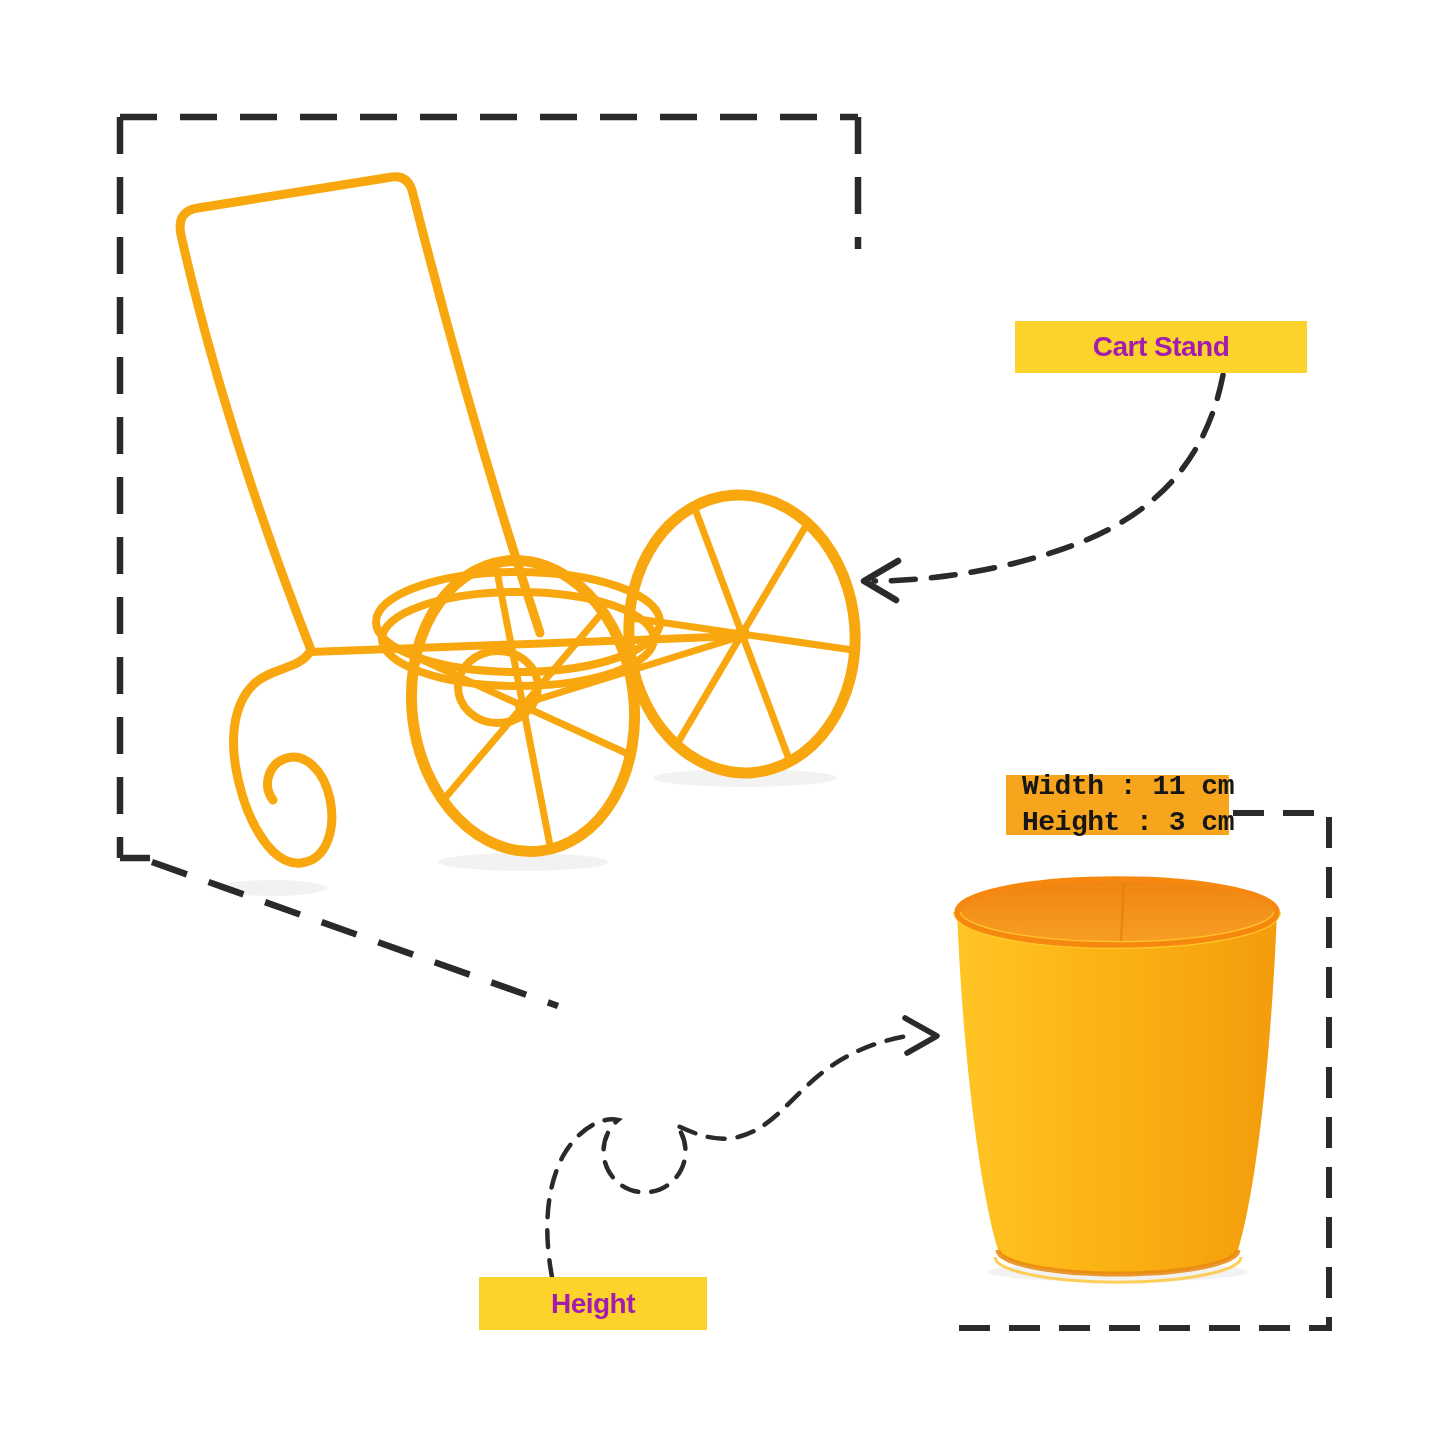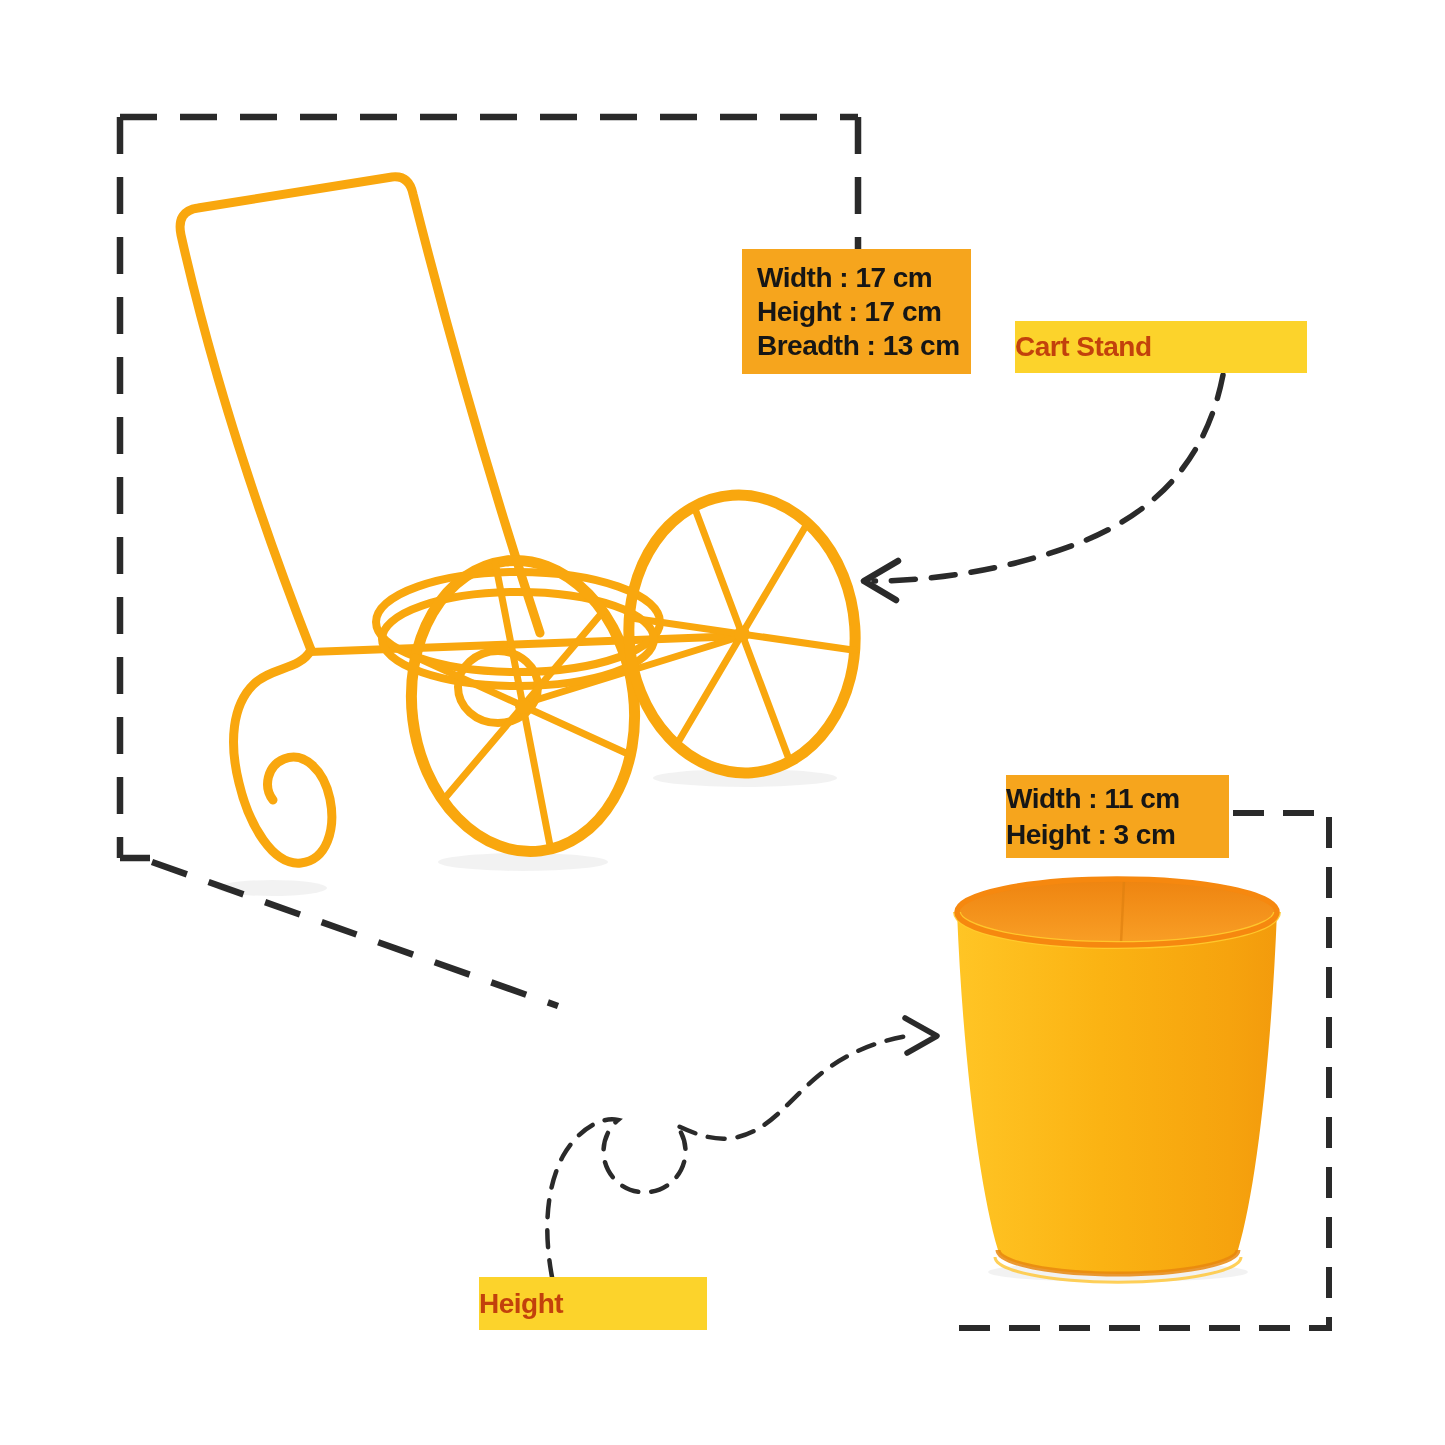--- a/index.html
+++ b/index.html
@@ -4,24 +4,24 @@
 <style>
   html,body{margin:0;padding:0;background:#ffffff;}
   .stage{position:relative;width:1445px;height:1445px;background:#ffffff;overflow:hidden;
          font-family:"Liberation Sans", sans-serif;}
   .stage svg.art{position:absolute;left:0;top:0;}
   .dim-box{position:absolute;box-sizing:border-box;background:#F6A51D;color:#161616;
            font-weight:700;font-size:28px;letter-spacing:-0.5px;
            display:flex;flex-direction:column;justify-content:center;}
   .dim-box span{display:block;white-space:nowrap;}
   .dim-box.cart{left:742px;top:249px;width:229px;height:125px;padding-left:15px;line-height:34px;}
-  .dim-box.planter{left:1006px;top:775px;width:223px;height:83px;padding-left:0;line-height:36px;}
-  .name-badge{position:absolute;box-sizing:border-box;background:#FCD32B;color:#c2410c;
+  .dim-box.planter{left:1006px;top:775px;width:223px;height:60px;padding-left:16px;line-height:36px;font-family:Liberation Mono, monospace;}
+  .name-badge{position:absolute;box-sizing:border-box;background:#FCD32B;color:#a21caf;
               font-weight:700;font-size:28px;letter-spacing:-0.5px;
-              display:flex;align-items:center;justify-content:flex-start;white-space:nowrap;}
+              display:flex;align-items:center;justify-content:center;white-space:nowrap;}
   .name-badge.cart{left:1015px;top:321px;width:292px;height:52px;}
   .name-badge.planter{left:479px;top:1277px;width:228px;height:53px;}
 </style>
 </head>
 <body>
 
 <div class="stage">
 
   <svg class="art" width="1445" height="1445" viewBox="0 0 1445 1445">
     <defs>
@@ -93,25 +93,20 @@
       <path d="M1124 881 L1121 943" stroke="#DD7F10" stroke-width="2.5" opacity="0.65" fill="none"></path>
       <path d="M957 912 C963 1060 980 1190 998 1250 A120 24 0 0 0 1238 1250
                C1256 1190 1271 1060 1277 912 A160 33 0 0 1 957 912 Z" fill="url(#bodyGrad)"></path>
       <path d="M957 912 A160 33 0 0 0 1277 912" fill="none" stroke="#FFCB2E" stroke-width="8" opacity="0.9"></path>
       <ellipse cx="1117" cy="912" rx="160" ry="33" fill="none" stroke="#F6880F" stroke-width="5.5"></ellipse>
       <path d="M998 1250 A120 24 0 0 0 1238 1250" fill="none" stroke="#E8870E" stroke-width="5" opacity="0.85"></path>
       <path d="M995 1257 A122 25 0 0 0 1241 1257" fill="none" stroke="#FFC42F" stroke-width="3" opacity="0.8"></path>
     </g>
   </svg>
 
-  <div class="dim-box cart">
-    <span>Width : 17 cm</span>
-    <span>Height : 17 cm</span>
-    <span>Breadth : 13 cm</span>
-  </div>
 
   <div class="name-badge cart">
     <span>Cart Stand</span>
   </div>
 
   <div class="dim-box planter">
     <span>Width : 11 cm</span>
     <span>Height : 3 cm</span>
   </div>
 

